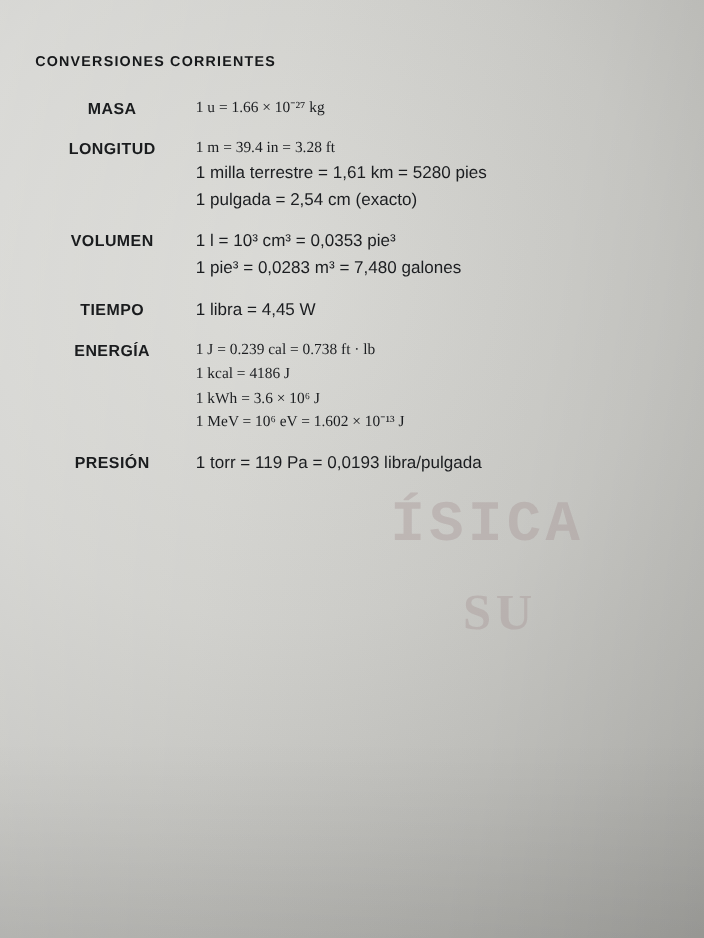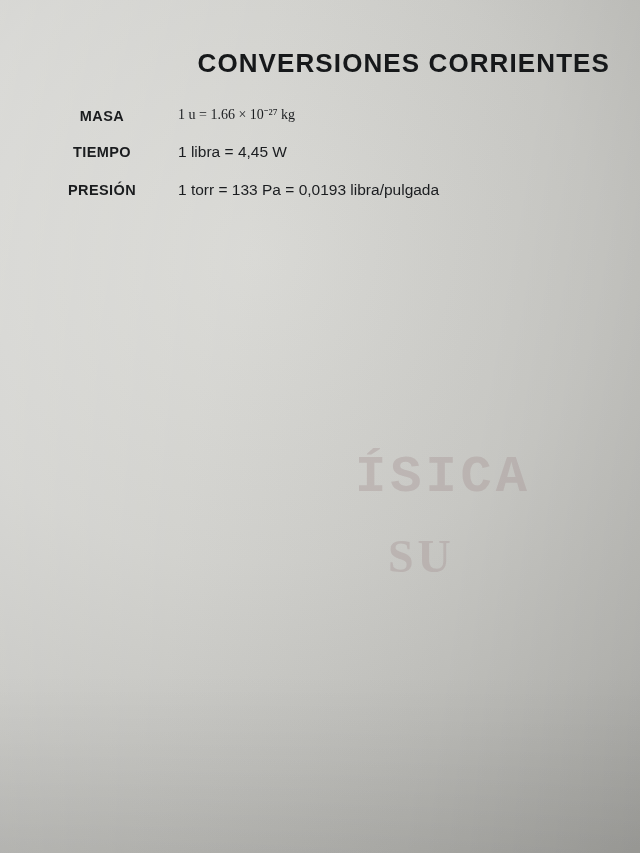--- a/index.html
+++ b/index.html
@@ -45,37 +45,36 @@
     pointer-events: none;
     user-select: none;
   }
   .ghost.g1 {
     left: 355px;
     top: 448px;
     font-size: 52px;
     font-family: Liberation Mono, monospace;
   }
   .ghost.g2 {
-    left: 388px;
+    left: 421px;
     top: 530px;
     font-size: 46px;
   }
   .content {
     position: relative;
     z-index: 3;
     padding: 40px 30px 0 32px;
   }
   .doc-title {
     font-family: "Liberation Sans", sans-serif;
     font-weight: bold;
-    font-size: 26px;
+    font-size: 13px;
     letter-spacing: 1.1px;
     color: #16181a;
     margin: 8px 0 26px 0;
-    text-align: right;
   }
   table.conv {
     border-collapse: collapse;
     width: 100%;
   }
   table.conv td {
     vertical-align: top;
     padding: 0;
   }
   .cat-cell {
@@ -129,39 +128,69 @@
       <tbody>
         <tr class="grp">
           <td class="cat-cell">
               <div class="cat">MASA</div>
             </td>
           <td class="rows-cell">
             <div class="line small">1 u = 1.66 × 10⁻²⁷ kg</div>
           </td>
         </tr>
 
+        <tr class="grp">
+          <td class="cat-cell">
+              <div class="cat">LONGITUD</div>
+            </td>
+          <td class="rows-cell">
+            <div class="line small">1 m = 39.4 in = 3.28 ft</div>
+            <div class="line">1 milla terrestre = 1,61 km = 5280 pies</div>
+            <div class="line">1 pulgada = 2,54 cm (exacto)</div>
+          </td>
+        </tr>
 
+        <tr class="grp">
+          <td class="cat-cell">
+              <div class="cat">VOLUMEN</div>
+            </td>
+          <td class="rows-cell">
+            <div class="line">1 l = 10³ cm³ = 0,0353 pie³</div>
+            <div class="line">1 pie³ = 0,0283 m³ = 7,480 galones</div>
+          </td>
+        </tr>
 
 
 
         <tr class="grp">
           <td class="cat-cell">
               <div class="cat">TIEMPO</div>
             </td>
           <td class="rows-cell">
             <div class="line">1 libra = 4,45 W</div>
           </td>
         </tr>
 
+        <tr class="grp">
+          <td class="cat-cell">
+              <div class="cat">ENERGÍA</div>
+            </td>
+          <td class="rows-cell">
+            <div class="line small">1 J = 0.239 cal = 0.738 ft · lb</div>
+            <div class="line small">1 kcal = 4186 J</div>
+            <div class="line small">1 kWh = 3.6 × 10⁶ J</div>
+            <div class="line small">1 MeV = 10⁶ eV = 1.602 × 10⁻¹³ J</div>
+          </td>
+        </tr>
 
 
         <tr class="grp">
           <td class="cat-cell">
               <div class="cat">PRESIÓN</div>
             </td>
           <td class="rows-cell">
-            <div class="line">1 torr = 133 Pa = 0,0193 libra/pulgada</div>
+            <div class="line">1 torr = 119 Pa = 0,0193 libra/pulgada</div>
           </td>
         </tr>
       </tbody>
     </table>
   </div>
 </div>
 
 </body></html>

